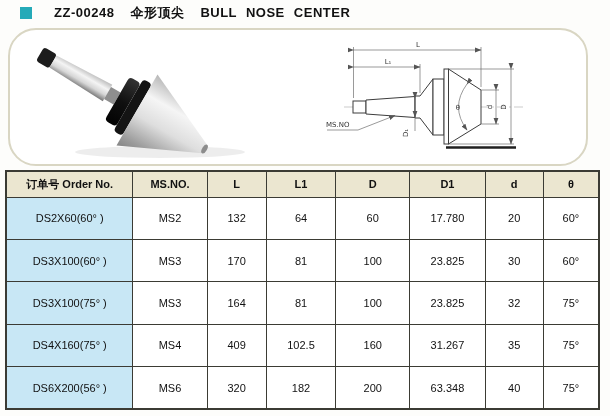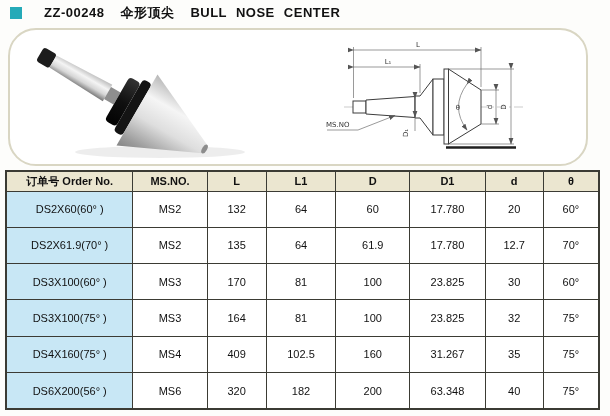--- a/index.html
+++ b/index.html
@@ -2,35 +2,35 @@
 <html style="--accent: #25aab8; --table-border: #3b3b34; --header-bg: #ebe6d0; --order-bg: #c8e7f5; --panel-border: #d9d6c3; --cell-bg: #ffffff;"><head>
 <meta charset="utf-8">
 <style>
   :root{
     --accent:#25aab8; --table-border:#3b3b34; --header-bg:#ebe6d0;
     --order-bg:#c8e7f5; --panel-border:#d9d6c3; --cell-bg:#ffffff;
   }
   *{margin:0;padding:0;box-sizing:border-box;}
   html,body{width:610px;height:416px;overflow:hidden;background:#fdfdfb;
     font-family:"Liberation Sans","DejaVu Sans",sans-serif;color:#111;}
-  .title-bar{position:absolute;left:10px;top:4px;height:18px;display:flex;align-items:center;}
+  .title-bar{position:absolute;left:20px;top:4px;height:18px;display:flex;align-items:center;}
   .accent-square{width:12px;height:12px;background:var(--accent);display:inline-block;}
   .page-title{margin-left:22px;font-size:13px;font-weight:bold;letter-spacing:.5px;white-space:nowrap;}
   .page-title span{margin-right:16px;}
   .page-title .en{word-spacing:5px;}
   .product-panel{position:absolute;left:8px;top:28px;width:580px;height:138px;
     background:#ffffff;border:2px solid var(--panel-border);border-radius:28px;display:flex;}
   .photo-wrap{width:290px;height:134px;}
   .drawing-wrap{width:286px;height:134px;}
   svg{display:block;}
   .spec-table{position:absolute;left:5px;top:170px;width:595px;height:240px;
     border-collapse:collapse;table-layout:fixed;border:2px solid var(--table-border);}
   .spec-table th,.spec-table td{border:1px solid var(--table-border);text-align:center;
     font-size:11px;padding:0;height:19px;overflow:hidden;white-space:nowrap;}
-  .spec-table th{background:var(--header-bg);font-weight:bold;height:20px;}
+  .spec-table th{background:var(--header-bg);font-weight:bold;height:26px;}
   .spec-table td{background:var(--cell-bg);font-weight:500;}
   .spec-table td.order-col{background:var(--order-bg);}
   .dim-text{font-family:"DejaVu Sans",sans-serif;font-size:7px;fill:#333;}
 </style>
 </head>
 <body>
 
 <div class="title-bar">
   <span class="accent-square"></span>
   <div class="page-title">
@@ -153,30 +153,20 @@
         <td class="order-col">DS2X60(60° )</td>
         <td>MS2</td>
         <td>132</td>
         <td>64</td>
         <td>60</td>
         <td>17.780</td>
         <td>20</td>
         <td>60°</td>
       </tr>
       <tr>
-        <td class="order-col">DS2X61.9(70° )</td>
-        <td>MS2</td>
-        <td>135</td>
-        <td>64</td>
-        <td>61.9</td>
-        <td>17.780</td>
-        <td>12.7</td>
-        <td>70°</td>
-      </tr>
-      <tr>
         <td class="order-col">DS3X100(60° )</td>
         <td>MS3</td>
         <td>170</td>
         <td>81</td>
         <td>100</td>
         <td>23.825</td>
         <td>30</td>
         <td>60°</td>
       </tr>
       <tr>

